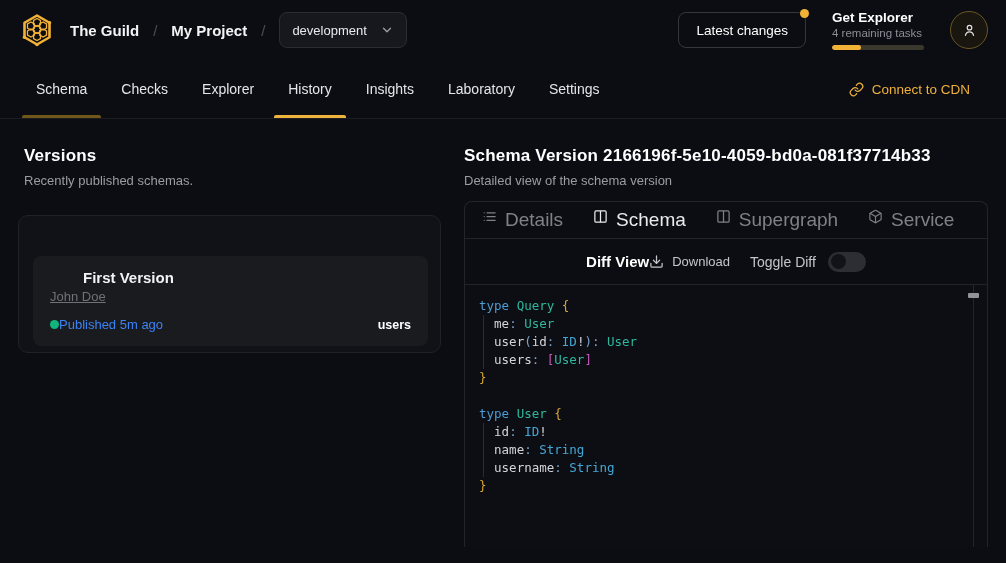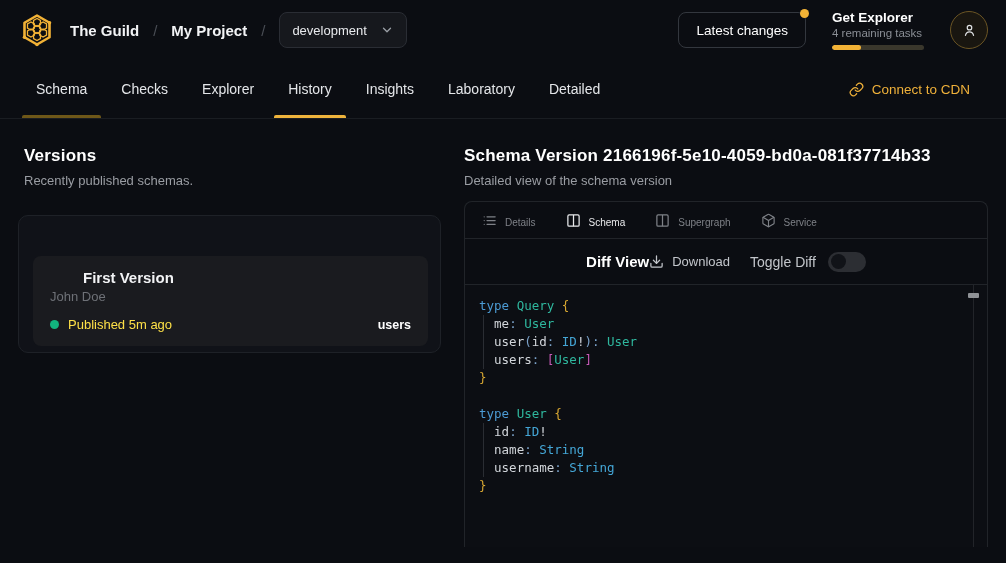--- a/index.html
+++ b/index.html
@@ -77,36 +77,36 @@
   .versions-card {
     margin:27px 0 0 -6px; width:423px; height:138px;
     background:#101218; border:1px solid #1e2127; border-radius:10px;
     padding:40px 12px 8px 14px;
   }
   .version-item {
     background:#1a1b1f; border-radius:8px; height:90px;
     padding:13px 17px 12px; cursor:pointer;
   }
   .vi-name { font-size:15px; font-weight:600; color:#f2f3f5;margin-left:33px; }
-  .vi-author { font-size:13px; color:#6e7177; margin-top:3px; }
+  .vi-author { font-size:13px; color:#6e7177; margin-top:3px;text-decoration:underline; }
   .vi-meta { margin-top:13px; display:flex; align-items:center; justify-content:space-between; }
-  .vi-status { display:flex; align-items:center; gap:9px; font-size:13px; color:#fde047;justify-content:space-between; }
+  .vi-status { display:flex; align-items:center; font-size:13px; color:#3b82f6;justify-content:space-between; }
   .vi-dot { width:9px; height:9px; border-radius:50%; background:#12b47e; }
   .vi-service { font-size:12.5px; font-weight:700; color:#fff; }
   
   .detail-panel {
     margin-top:13px; height:346px;
     border:1px solid #212429; border-bottom:none; border-radius:8px 8px 0 0;
     overflow:hidden; display:flex; flex-direction:column;
   }
   .panel-tabs {
     height:37px; flex:none; display:flex; align-items:center; gap:30px;
     padding:0 17px; border-bottom:1px solid #212429;
   }
-  .ptab { display:flex; align-items:flex-end; gap:8px; font-size:10px; font-weight:500; color:#7e8187; cursor:pointer; }
+  .ptab { display:flex; align-items:flex-start; gap:8px; font-size:19px; font-weight:500; color:#7e8187; cursor:pointer; }
   .ptab.active { color:#e9eaec; }
   .ptab svg { flex:none; }
   .diff-row {
     height:46px; flex:none; display:flex; align-items:center; justify-content:center;
     padding:0 17px; border-bottom:1px solid #212429;
   }
   .diff-title { font-size:15px; font-weight:700; color:#fff; }
   .diff-actions { display:flex; align-items:center; gap:20px; }
   .download-btn { display:flex; align-items:center; gap:8px; font-size:13px; color:#c3c6cb; cursor:pointer; background:none; border:none; font-family:inherit; }
   .toggle-group { display:flex; align-items:center; gap:12px; }
@@ -201,21 +201,21 @@
 </header>
 
 <nav class="nav">
   <div class="nav-tabs">
     <a class="tab dim-underline">Schema</a>
     <a class="tab">Checks</a>
     <a class="tab">Explorer</a>
     <a class="tab active">History</a>
     <a class="tab">Insights</a>
     <a class="tab">Laboratory</a>
-    <a class="tab">Detailed</a>
+    <a class="tab">Settings</a>
   </div>
   <a class="cdn-link">
     <span>
       <svg viewBox="0 0 24 24" width="15" height="15" fill="none" stroke="#f0b13a" stroke-width="2" stroke-linecap="round" stroke-linejoin="round">
         <path d="M10 13a5 5 0 0 0 7.54.54l3-3a5 5 0 0 0-7.07-7.07l-1.72 1.71"></path>
         <path d="M14 11a5 5 0 0 0-7.54-.54l-3 3a5 5 0 0 0 7.07 7.07l1.71-1.71"></path>
       </svg>
     </span>
     <span>Connect to CDN</span>
   </a>

